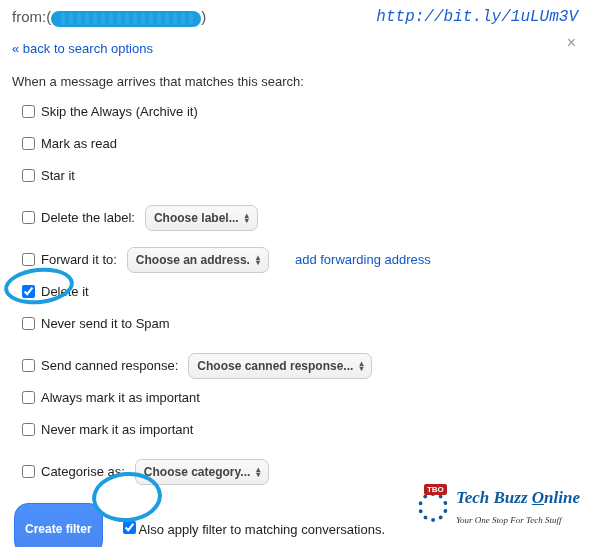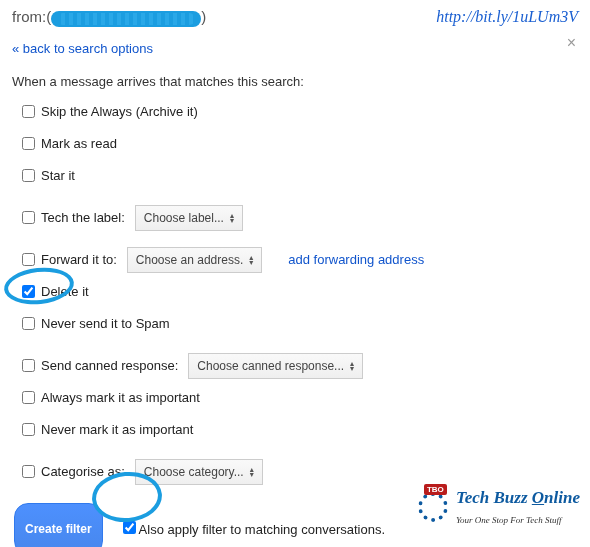--- a/index.html
+++ b/index.html
@@ -21,42 +21,42 @@
     background: #1b9de0;
     border-radius: 8px;
     vertical-align: middle;
     position: relative;
   }
   .scribble::after {
     content: ""; position: absolute; inset: 2px 6px;
     background: repeating-linear-gradient(90deg,#1b9de0 0 4px,#29a8e8 4px 8px);
     border-radius: 6px;
   }
-  .url-link { color: #1a5fd1; font-size: 16px; font-style: italic; font-family: Liberation Serif, serif; }
+  .url-link { color: #1a5fd1; font-size: 16px; font-style: italic; font-family: Liberation Mono, monospace; }
   .close-x { position: absolute; top: 34px; right: 14px; color: #999; font-size: 16px; cursor: pointer; }
   .back-link { color: #1155cc; font-size: 13px; margin-top: 14px; display: inline-block; }
   .intro { margin-top: 18px; margin-bottom: 10px; color: #333; }
   .opt-row {
     display: flex; align-items: center;
     margin: 6px 0 6px 10px;
     gap: 6px;
     min-height: 26px;
   }
   .opt-row.spaced { margin-top: 16px; }
   input[type=checkbox] { width: 13px; height: 13px; }
   label { color: #222; }
   .dropdown {
     display: inline-flex; align-items: center;
     border: 1px solid #ccc;
     background: linear-gradient(#f9f9f9,#efefef);
     padding: 5px 8px;
-    border-radius: 0;
+    border-radius: 7px;
     font-size: 12px;
     color: #444;
-    font-weight: normal;
+    font-weight: bold;
     margin-left: 4px;
     cursor: pointer;
   }
   .dropdown .arrows {
     display: inline-flex; flex-direction: column; margin-left: 6px;
     line-height: 5px; font-size: 8px; color: #555;
   }
   .link-blue { color: #1155cc; cursor: pointer; margin-left: 20px; text-align: center; }
   .circle {
     position: absolute;
@@ -128,21 +128,21 @@
   <label>Mark as read</label>
 </div>
 
 <div class="opt-row">
   <input type="checkbox" style="">
   <label>Star it</label>
 </div>
 
 <div class="opt-row spaced">
   <input type="checkbox" style="">
-  <label>Tech the label:</label>
+  <label>Delete the label:</label>
   <span class="dropdown">
     <span>Choose label...</span>
     <span class="arrows">
         <span>▴</span>
         <span>▾</span>
       </span>
   </span>
 </div>
 
 <div class="opt-row spaced">

